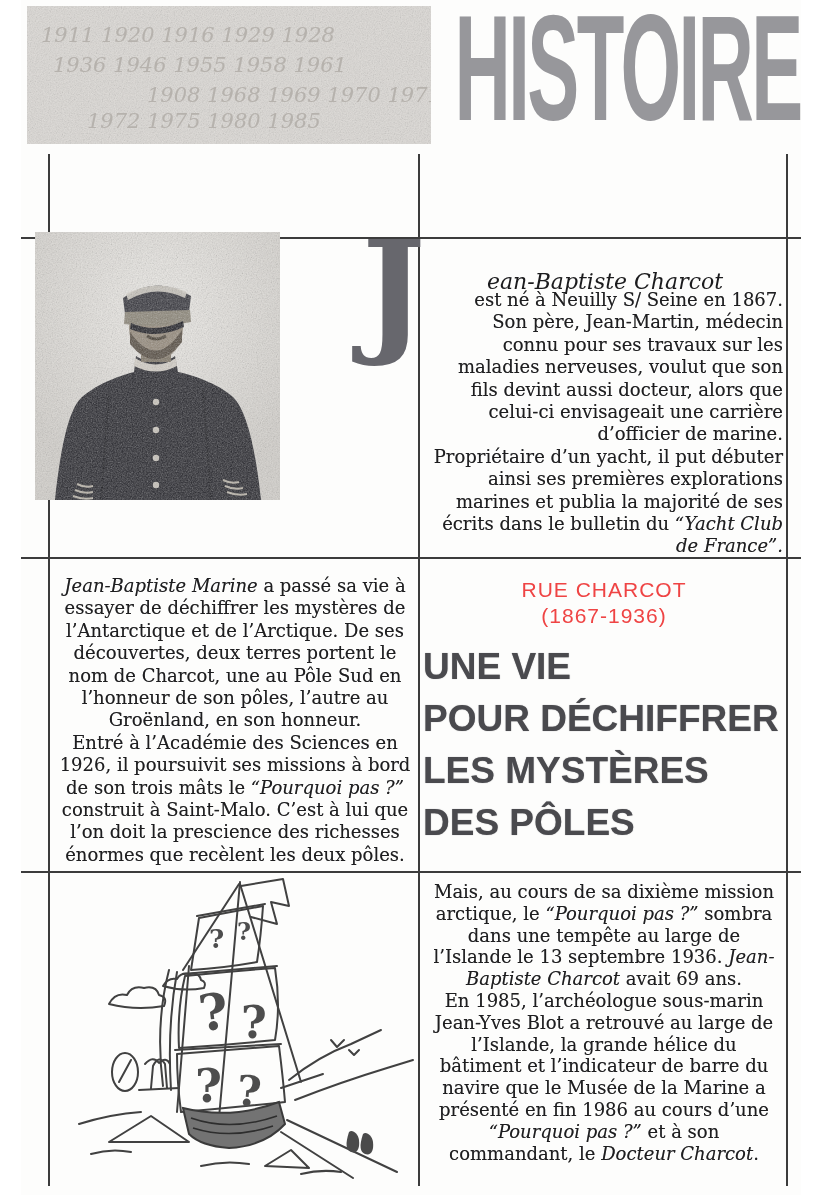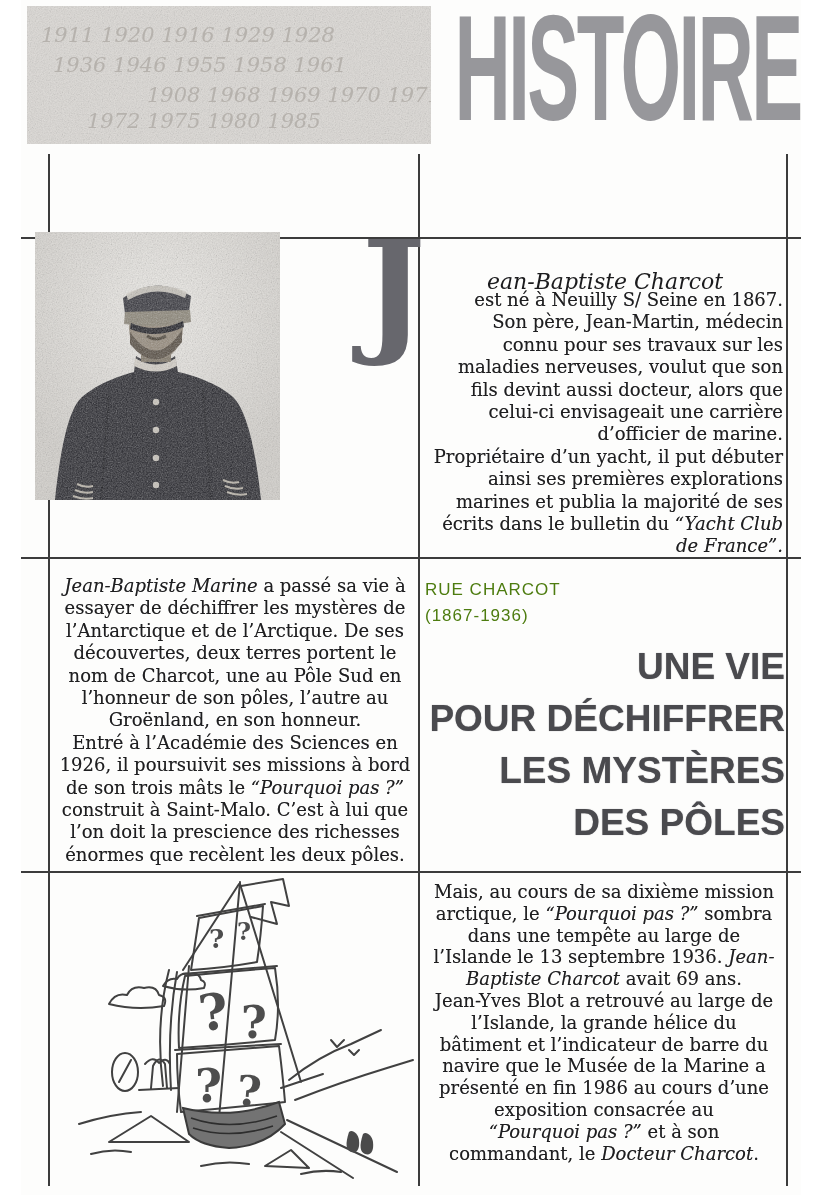--- a/index.html
+++ b/index.html
@@ -39,26 +39,26 @@
     margin-top:23px;
   }
   .tcol{position:absolute;text-align:center;font-size:18px;color:#1e1e20;
         text-shadow:0 0 .4px rgba(20,20,20,.45);}
   .intro{left:404px;top:289px;width:358px;line-height:22.4px;text-align:right;}
   .bio{left:34px;top:575px;width:360px;line-height:22.4px;}
   .ending{left:404px;top:881px;width:358px;line-height:21.8px;}
   .tline{white-space:nowrap;}
   .it{font-style:italic;}
   .kicker{
-    position:absolute;left:404px;top:577px;width:358px;
-    font-family:"Liberation Sans",sans-serif;font-size:17px;line-height:26px;
-    letter-spacing:1px;color:#4d7c0f;
+    position:absolute;left:404px;top:577px;width:358px;text-align:center;
+    font-family:"Liberation Sans",sans-serif;font-size:21px;line-height:26px;
+    letter-spacing:1px;color:#ef4444;
   }
   .bigtitle{
-    position:absolute;left:402px;top:641px;width:362px;text-align:right;
+    position:absolute;left:402px;top:641px;width:362px;text-align:left;
     font-family:"Liberation Sans",sans-serif;font-weight:700;
     font-size:37px;line-height:52px;color:#4a4a4e;
     text-shadow:0 0 1px rgba(70,70,74,.55);
   }
 </style>
 </head>
 <body>
 
 <div class="page">
 
@@ -226,23 +226,23 @@
       <text x="186" y="232" font-size="42" transform="rotate(5 200 214)">?</text>
     </g>
   </svg>
 
   <div class="tcol ending">
       <div class="tline"><span>Mais, au cours de sa dixième mission</span></div>
       <div class="tline"><span>arctique, le </span><span class="it">“Pourquoi pas ?”</span><span> sombra</span></div>
       <div class="tline"><span>dans une tempête au large de</span></div>
       <div class="tline"><span>l’Islande le 13 septembre 1936. </span><span class="it">Jean-</span></div>
       <div class="tline"><span class="it">Baptiste Charcot</span><span> avait 69 ans.</span></div>
+      <div class="tline"><span>En 1985, l’archéologue sous-marin</span></div>
       <div class="tline"><span>Jean-Yves Blot a retrouvé au large de</span></div>
       <div class="tline"><span>l’Islande, la grande hélice du</span></div>
       <div class="tline"><span>bâtiment et l’indicateur de barre du</span></div>
       <div class="tline"><span>navire que le Musée de la Marine a</span></div>
       <div class="tline"><span>présenté en fin 1986 au cours d’une</span></div>
-      <div class="tline"><span>exposition consacrée au</span></div>
       <div class="tline"><span class="it">“Pourquoi pas ?”</span><span>  et à son</span></div>
       <div class="tline"><span>commandant, le </span><span class="it">Docteur Charcot</span><span>.</span></div>
     </div>
 
 </div>
 
 </body></html>

